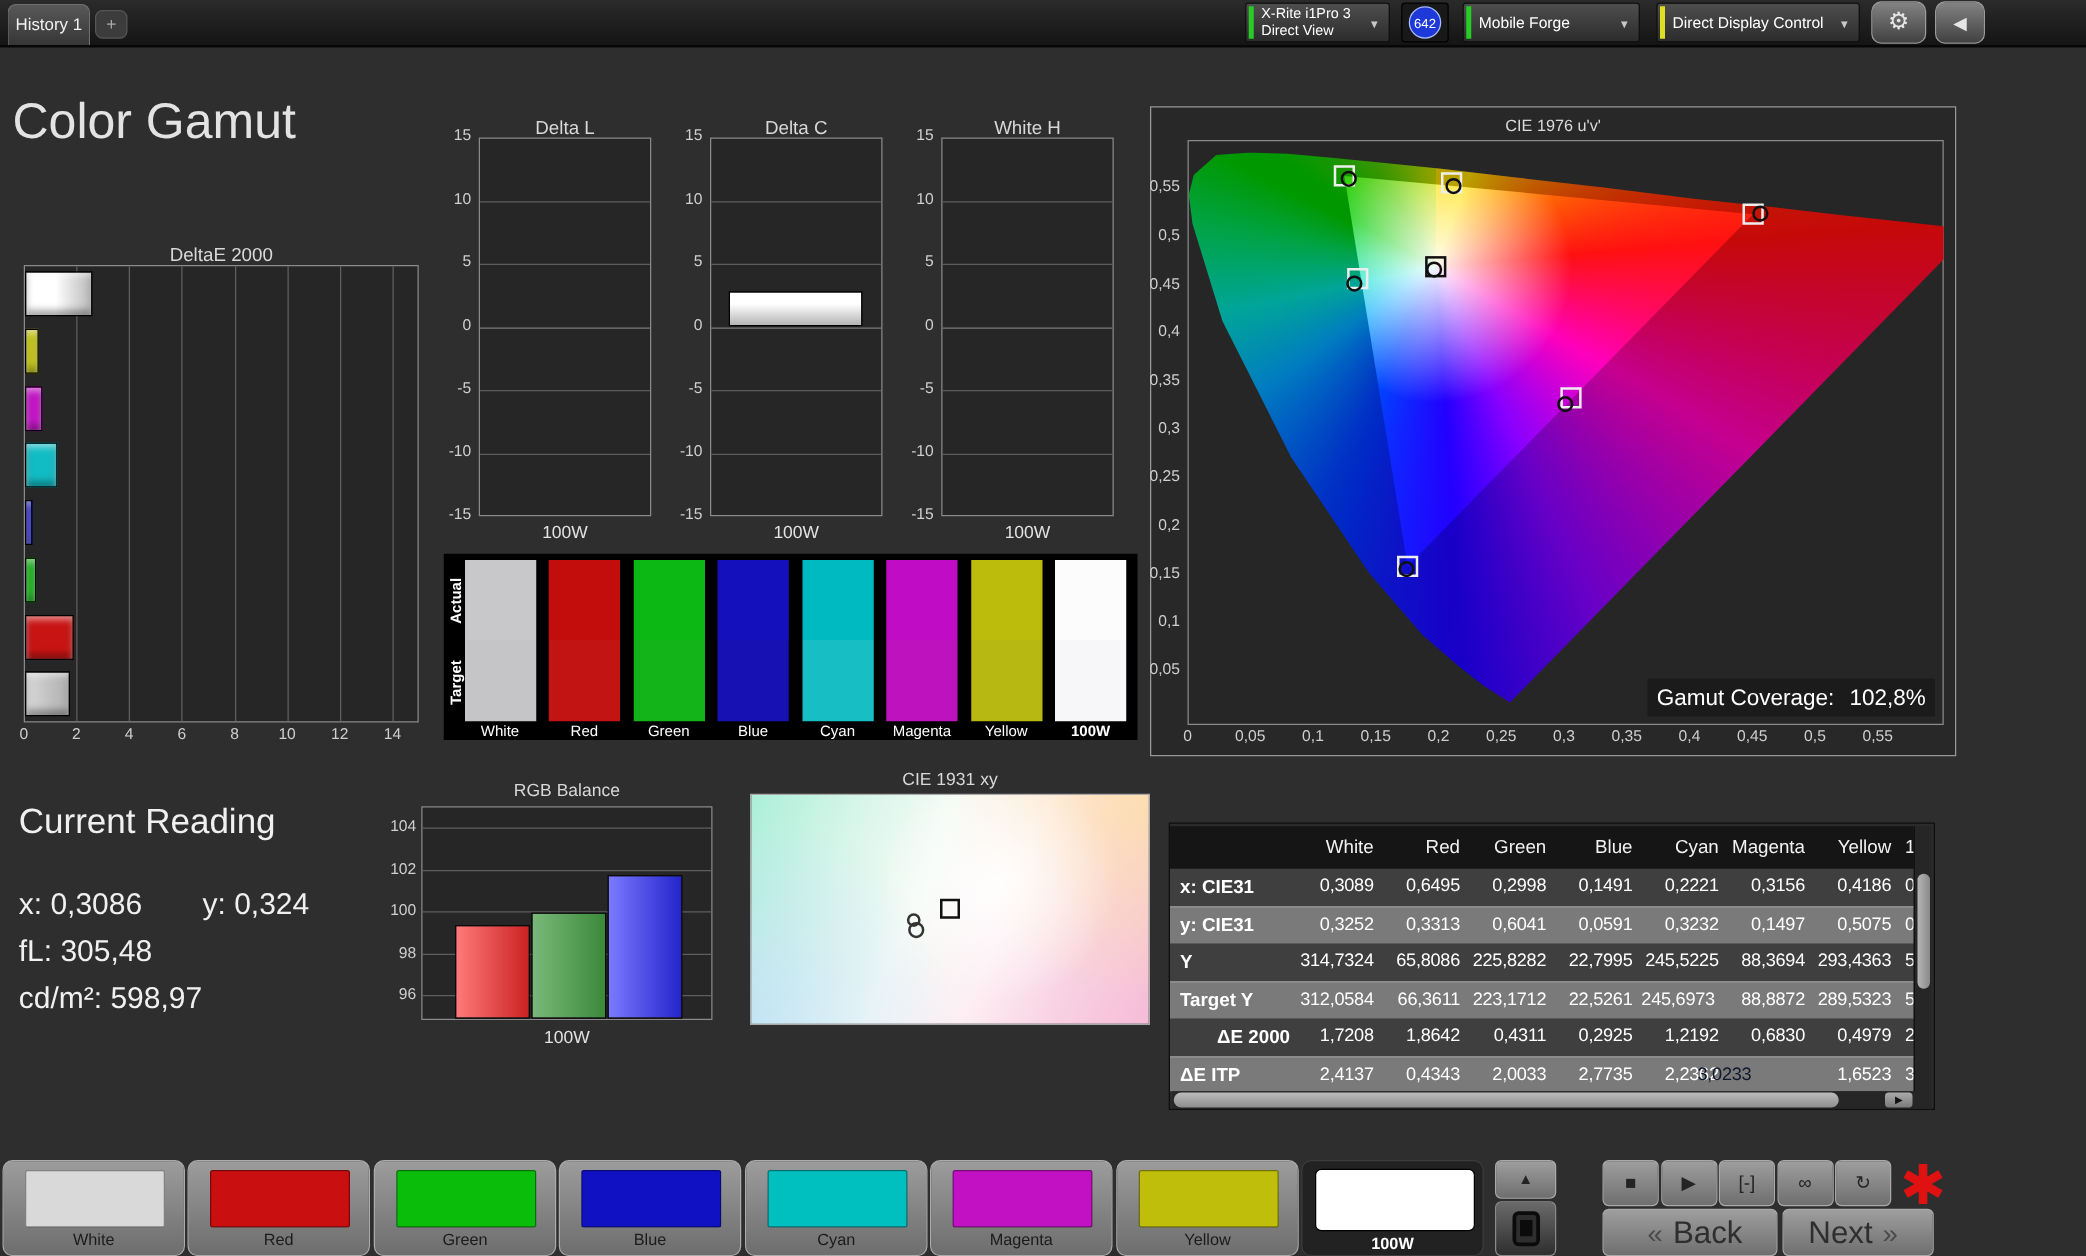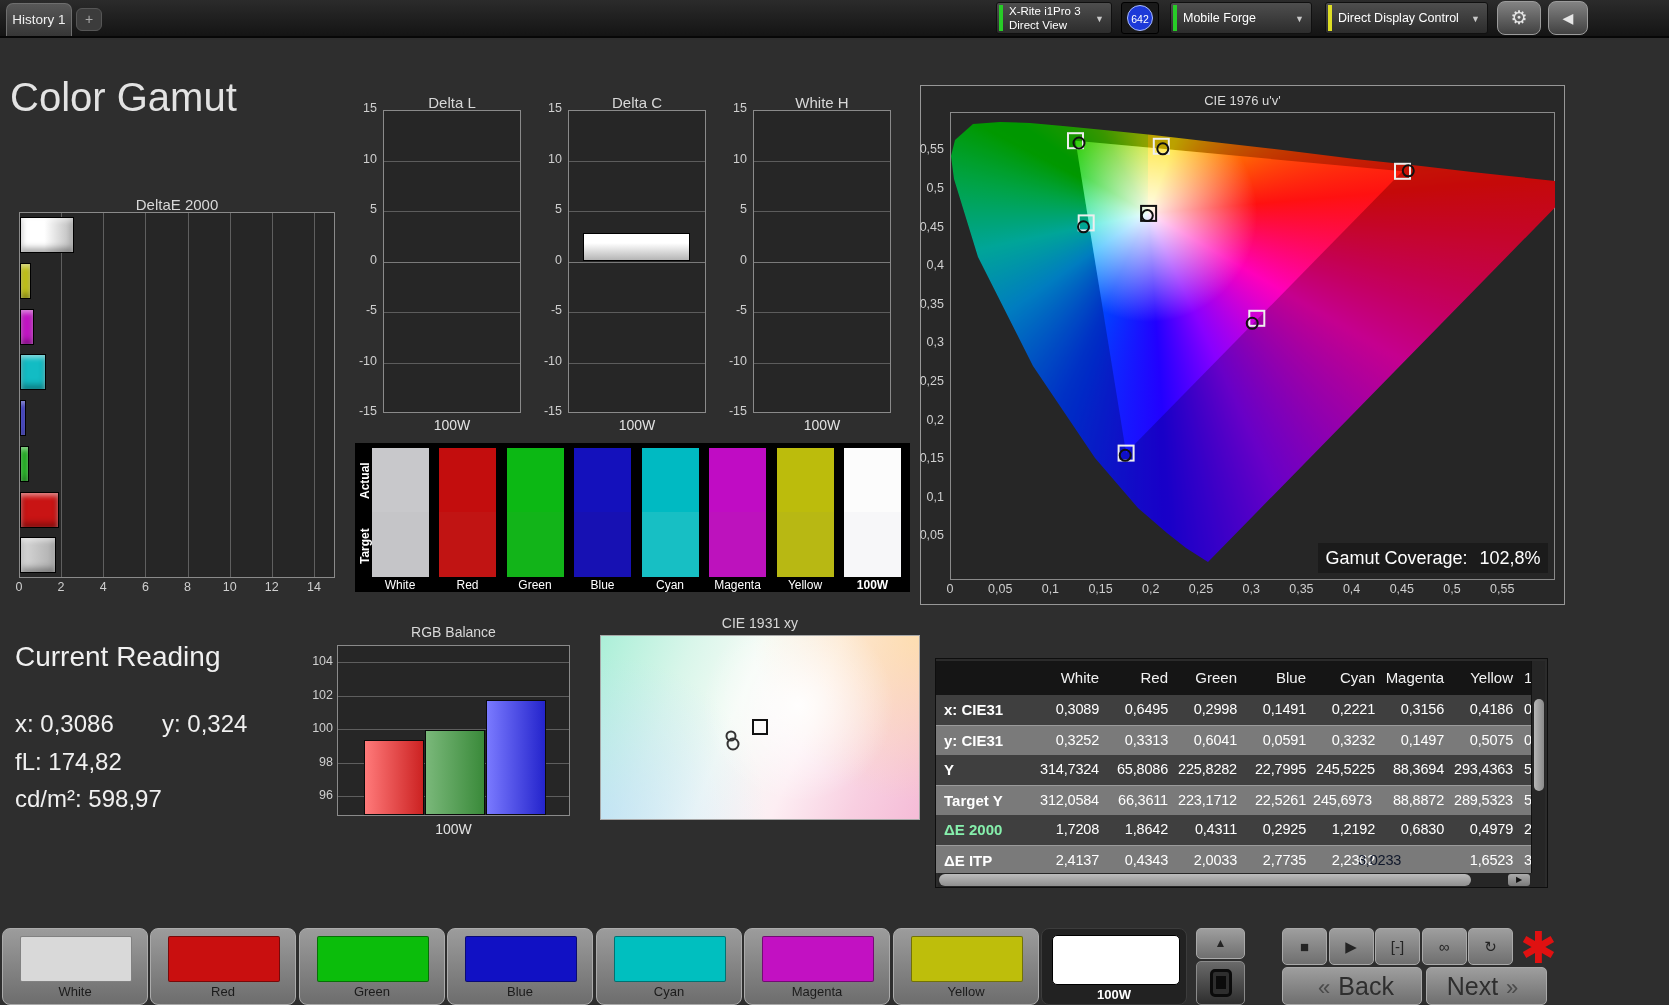--- a/index.html
+++ b/index.html
@@ -148,21 +148,21 @@
     <div class="layer" id="hs-tri" style="background: conic-gradient(at 32.8% 21.9%, rgb(255, 223, 0) 20deg, rgb(255, 136, 0) 48deg, rgb(255, 17, 17) 85deg, rgb(255, 0, 187) 120deg, rgb(136, 0, 255) 155deg, rgb(34, 0, 255) 176deg, rgb(0, 68, 255) 205deg, rgb(0, 170, 255) 235deg, rgb(0, 224, 208) 258deg, rgb(0, 221, 102) 280deg, rgb(0, 204, 0) 300deg, rgb(85, 204, 0) 330deg, rgb(187, 221, 0) 355deg, rgb(255, 223, 0) 380deg); clip-path: path(&quot;M 125.5 28.7 L 452.5 59.3 L 176.1 341.1 Z&quot;);"></div>
     <div class="layer" id="hs-glow" style="background: radial-gradient(150px at 199px 102px, rgba(255, 255, 255, 0.95), rgba(255, 255, 255, 0) 72%); clip-path: path(&quot;M 125.5 28.7 L 452.5 59.3 L 176.1 341.1 Z&quot;);"></div>
   </div>
   <div id="coverage">
     <span>Gamut Coverage:</span><span class="v">102,8%</span>
   </div>
 
   <div id="cr-heading">Current Reading</div>
   <div class="cr" style="left:15px;top:710px;">x: 0,3086</div>
   <div class="cr" style="left:162px;top:710px;">y: 0,324</div>
-  <div class="cr" style="left:15px;top:748px;">fL: 174,82</div>
+  <div class="cr" style="left:15px;top:748px;">fL: 305,48</div>
   <div class="cr" style="left:15px;top:785px;">cd/m²: 598,97</div>
 
   <div class="ctitle" style="left:337px;top:624px;width:233px;font-size:14px;">RGB Balance</div>
   <div id="rgb-plot" class="plot" style="left:337px;top:645px;width:233px;height:171px;">
       <div style="position: absolute; left: 0px; top: 16px; width: 231px; height: 1px; background: rgb(94, 94, 94);"></div>
       <div style="position: absolute; left: 0px; top: 49.6px; width: 231px; height: 1px; background: rgb(94, 94, 94);"></div>
       <div style="position: absolute; left: 0px; top: 83.2px; width: 231px; height: 1px; background: rgb(94, 94, 94);"></div>
       <div style="position: absolute; left: 0px; top: 116.8px; width: 231px; height: 1px; background: rgb(94, 94, 94);"></div>
       <div style="position: absolute; left: 0px; top: 150.4px; width: 231px; height: 1px; background: rgb(94, 94, 94);"></div>
       <div style="position: absolute; left: 26px; top: 94.3px; width: 60px; height: 74.7px; background: linear-gradient(90deg, rgb(255, 122, 122), rgb(204, 34, 34)); border: 1px solid rgb(10, 10, 10); box-sizing: border-box;"></div>
@@ -224,21 +224,21 @@
           <div style="position: absolute; left: 98px; top: 6px; width: 65px; text-align: right; font-size: 14.5px; letter-spacing: -0.2px; color: rgb(255, 255, 255);">312,0584</div>
           <div style="position: absolute; left: 167px; top: 6px; width: 65px; text-align: right; font-size: 14.5px; letter-spacing: -0.2px; color: rgb(255, 255, 255);">66,3611</div>
           <div style="position: absolute; left: 236px; top: 6px; width: 65px; text-align: right; font-size: 14.5px; letter-spacing: -0.2px; color: rgb(255, 255, 255);">223,1712</div>
           <div style="position: absolute; left: 305px; top: 6px; width: 65px; text-align: right; font-size: 14.5px; letter-spacing: -0.2px; color: rgb(255, 255, 255);">22,5261</div>
           <div style="position: absolute; left: 374px; top: 6px; width: 65px; text-align: center; font-size: 14.5px; letter-spacing: -0.2px; color: rgb(255, 255, 255);">245,6973</div>
           <div style="position: absolute; left: 443px; top: 6px; width: 65px; text-align: right; font-size: 14.5px; letter-spacing: -0.2px; color: rgb(255, 255, 255);">88,8872</div>
           <div style="position: absolute; left: 512px; top: 6px; width: 65px; text-align: right; font-size: 14.5px; letter-spacing: -0.2px; color: rgb(255, 255, 255);">289,5323</div>
           <div style="position: absolute; left: 588px; top: 6px; width: 60px; text-align: left; font-size: 14.5px; color: rgb(255, 255, 255);">59</div>
         </div>
         <div style="position: absolute; left: 0px; top: 156px; width: 648px; height: 30px; background: rgb(63, 63, 63);">
-          <div style="position: absolute; left: 8px; top: 6px; width: 88px; font-size: 15px; font-weight: bold; color: #86efac;">ΔE 2000</div>
+          <div style="position: absolute; left: 8px; top: 6px; width: 88px; font-size: 15px; font-weight: bold; color: #ffffff; text-align: right;">ΔE 2000</div>
           <div style="position: absolute; left: 98px; top: 6px; width: 65px; text-align: right; font-size: 14.5px; letter-spacing: -0.2px; color: rgb(255, 255, 255);">1,7208</div>
           <div style="position: absolute; left: 167px; top: 6px; width: 65px; text-align: right; font-size: 14.5px; letter-spacing: -0.2px; color: rgb(255, 255, 255);">1,8642</div>
           <div style="position: absolute; left: 236px; top: 6px; width: 65px; text-align: right; font-size: 14.5px; letter-spacing: -0.2px; color: rgb(255, 255, 255);">0,4311</div>
           <div style="position: absolute; left: 305px; top: 6px; width: 65px; text-align: right; font-size: 14.5px; letter-spacing: -0.2px; color: rgb(255, 255, 255);">0,2925</div>
           <div style="position: absolute; left: 374px; top: 6px; width: 65px; text-align: right; font-size: 14.5px; letter-spacing: -0.2px; color: rgb(255, 255, 255);">1,2192</div>
           <div style="position: absolute; left: 443px; top: 6px; width: 65px; text-align: right; font-size: 14.5px; letter-spacing: -0.2px; color: rgb(255, 255, 255);">0,6830</div>
           <div style="position: absolute; left: 512px; top: 6px; width: 65px; text-align: right; font-size: 14.5px; letter-spacing: -0.2px; color: rgb(255, 255, 255);">0,4979</div>
           <div style="position: absolute; left: 588px; top: 6px; width: 60px; text-align: left; font-size: 14.5px; color: rgb(255, 255, 255);">2,5</div>
         </div>
         <div style="position: absolute; left: 0px; top: 186px; width: 648px; height: 30px; background: rgb(122, 122, 122); border-top: 1px solid rgb(154, 154, 154); box-sizing: border-box;">

